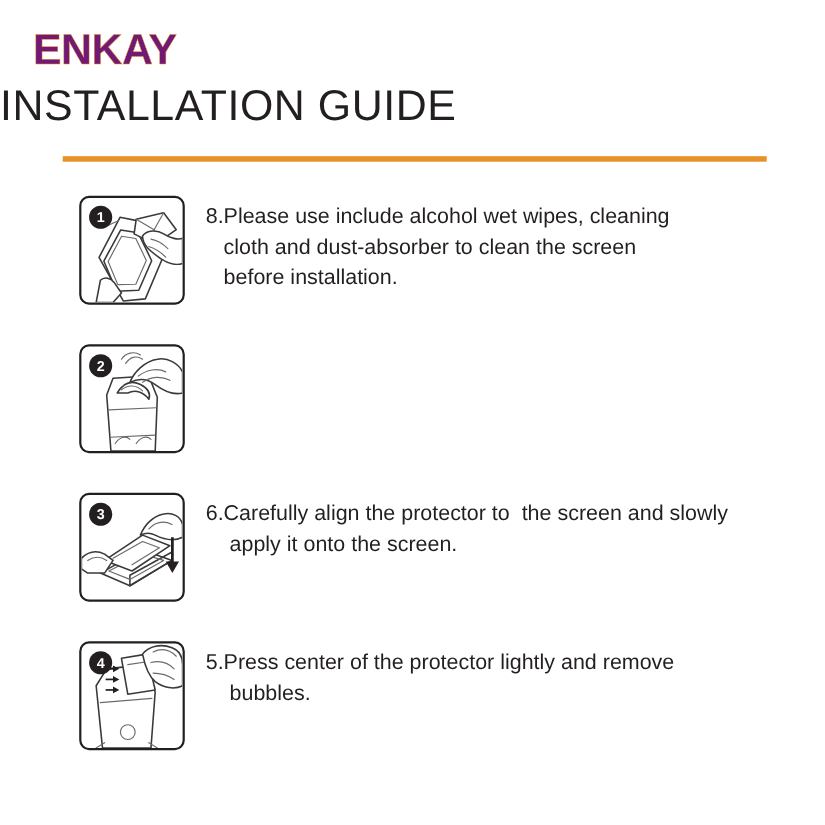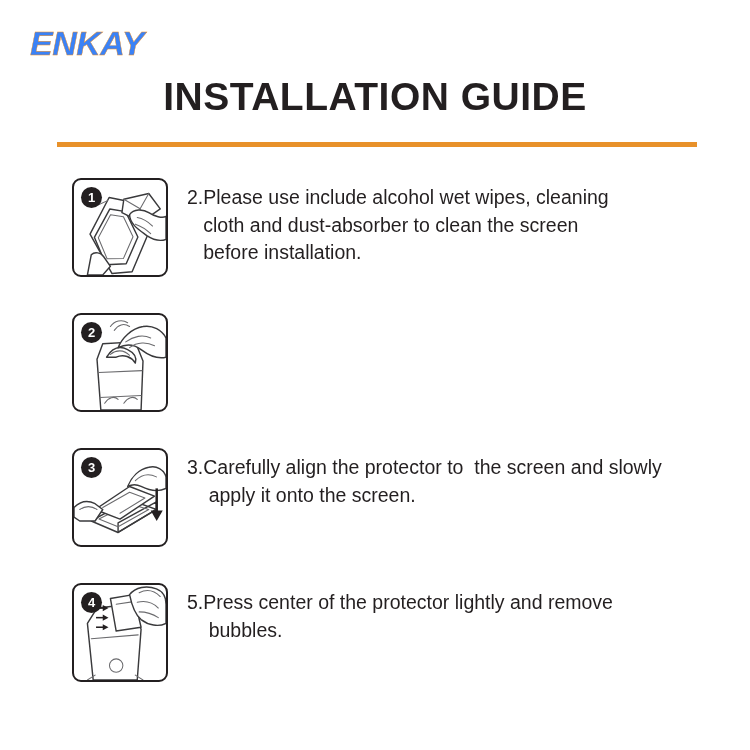--- a/index.html
+++ b/index.html
@@ -16,37 +16,35 @@
     position: relative;
   }
 
   
   .brand {
     position: absolute;
     left: 30px;
     top: 26px;
     font-family: "Liberation Sans", sans-serif;
     font-weight: bold;
-    font-style: italic;
-    font-size: 34px;
+    font-size: 39px;
     letter-spacing: -0.5px;
-    color: #3b82f6;
+    color: #701a75;
     line-height: 1;
     -webkit-text-stroke: 0.4px #F08C1E;
   }
 
   
   .title {
     position: absolute;
     left: 0;
     right: 0;
     top: 76px;
-    text-align: center;
-    font-family: "Liberation Sans", sans-serif;
-    font-weight: bold;
+    font-family: "Liberation Sans", sans-serif;
+    font-weight: normal;
     font-size: 39px;
     letter-spacing: 0.5px;
     color: #231f20;
     line-height: 1.1;
   }
 
   .rule {
     position: absolute;
     left: 57px;
     top: 142px;
@@ -163,21 +161,21 @@
         <path class="ln-thin" d="M69 30 L70 44"></path>
 
         <path class="ln fillw" d="M58 36 C62 30 72 30 78 34 C84 38 92 40 96 38 L96 62 C90 64 82 62 76 58 C68 52 58 46 58 36 Z"></path>
         <path class="ln-thin" d="M66 39 C72 40 78 44 82 48"></path>
         <path class="ln-thin" d="M64 46 C70 48 76 52 80 56"></path>
 
         <path class="ln fillw" d="M18 78 C22 74 28 76 31 80 L38 90 L30 99 L14 99 Z"></path>
       </svg>
       <div class="badge">1</div>
     </div>
-    <div class="step-text">2.Please use include alcohol wet wipes, cleaning
+    <div class="step-text">8.Please use include alcohol wet wipes, cleaning
    cloth and dust-absorber to clean the screen
    before installation.</div>
   </div>
 
   <div class="step">
     <div class="icon-box">
       <svg viewBox="0 0 96 99" xmlns="http://www.w3.org/2000/svg">
 
         <path class="ln fillw" d="M28 99 L24 46 L30 30 L64 28 L72 48 L70 99 Z"></path>
         <path class="ln-thin" d="M26 60 L71 58"></path>
@@ -217,21 +215,21 @@
         <path class="ln fillw" d="M0 60 C6 54 14 52 22 56 L30 62 L22 74 L6 74 L0 70 Z"></path>
         <path class="ln-thin" d="M6 62 C12 58 18 58 24 62"></path>
 
         <g class="arrow">
           <rect x="85" y="40" width="2.6" height="26"></rect>
           <path d="M86.3 74 L80 63 L92.6 63 Z"></path>
         </g>
       </svg>
       <div class="badge">3</div>
     </div>
-    <div class="step-text">3.Carefully align the protector to  the screen and slowly
+    <div class="step-text">6.Carefully align the protector to  the screen and slowly
     apply it onto the screen.</div>
   </div>
 
   <div class="step">
     <div class="icon-box">
       <svg viewBox="0 0 96 99" xmlns="http://www.w3.org/2000/svg">
 
         <path class="ln fillw" d="M20 99 L14 40 L24 24 L60 20 L70 46 L66 99 Z"></path>
         <path class="ln-thin" d="M18 56 L67 52"></path>
 

